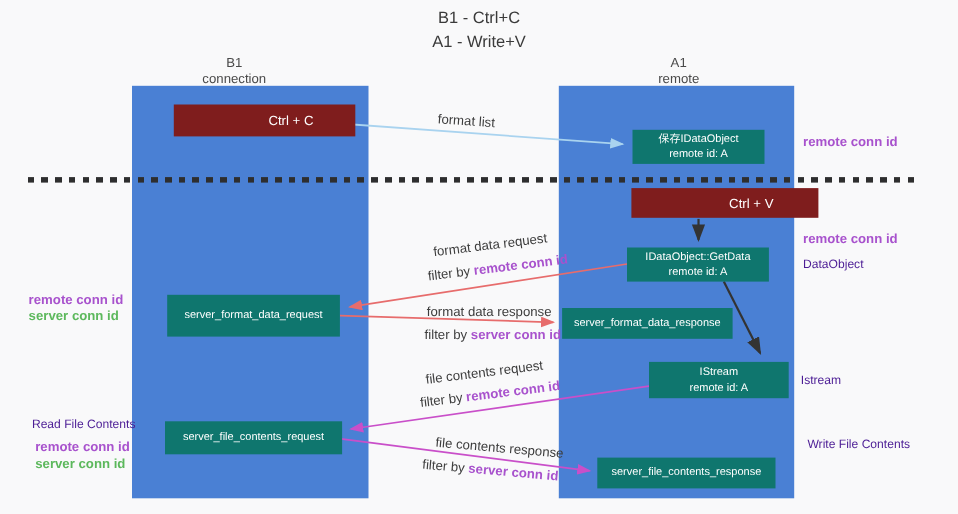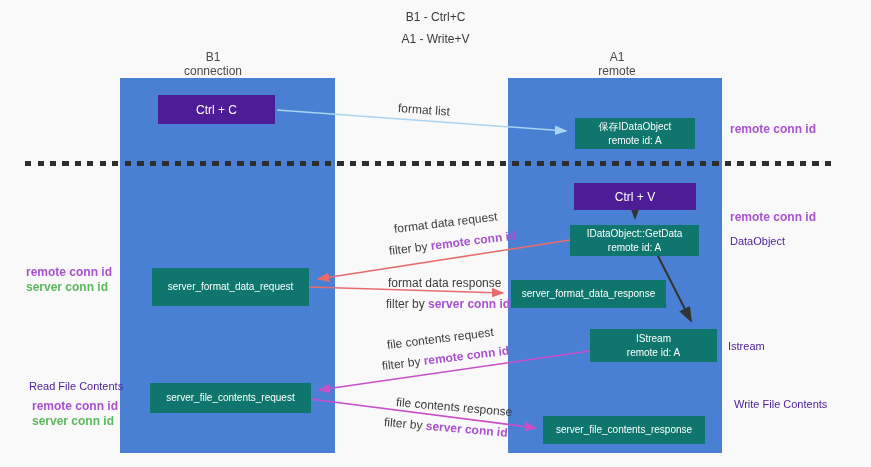--- a/index.html
+++ b/index.html
@@ -1,22 +1,22 @@
 <!DOCTYPE html>
 <html><head>
 <meta charset="utf-8">
 <style>
   html,body{margin:0;padding:0;background:#f9f9fa;font-family:"Liberation Sans","DejaVu Sans",sans-serif;}
   #canvas{position:relative;width:871px;height:467px;background:#f9f9fa;overflow:hidden;}
-  .title{position:absolute;top:6px;left:0;width:871px;text-align:center;color:#3a3a3a;font-size:12px;line-height:22px;}
+  .title{position:absolute;top:6px;left:0;width:871px;text-align:center;color:#3a3a3a;font-size:15px;line-height:22px;}
   .lane-header{position:absolute;text-align:center;color:#4a4a4a;font-size:12px;line-height:14px;}
   .lane{position:absolute;top:78px;height:375px;background:#4a80d4;}
   .node{position:absolute;display:flex;flex-direction:column;align-items:center;justify-content:center;
         color:#ffffff;font-size:12px;line-height:14px;text-align:center;}
-  .node.green{background:#4c1d95;}
+  .node.green{background:#7f1d1d;padding-left:48px;}
   .node.orange{background:#0f766e;font-size:10px;}
   .dashed-divider{position:absolute;left:25px;top:161px;width:807px;height:5px;
         background:repeating-linear-gradient(to right,#2e2e2e 0 6px,transparent 6px 12.5px);}
   .side-label{position:absolute;font-size:11px;color:#4c1d95;white-space:nowrap;}
   .side-label.purple{color:#a852cd;font-weight:bold;font-size:12px;}
   .side-label.green{color:#5cb85c;font-weight:bold;font-size:12px;}
   .edge-label{position:absolute;font-size:12px;color:#3d3d3d;white-space:nowrap;transform-origin:left center;}
   .edge-label .key-purple{color:#a852cd;font-weight:bold;}
   .r-7{transform:rotate(-7deg);}
   .r4{transform:rotate(4deg);}
@@ -73,21 +73,21 @@
 
   <div class="node green" style="left:158px;top:95px;width:117px;height:29px;">
     <span>Ctrl + C</span>
   </div>
 
   <div class="node orange" style="left:575px;top:118px;width:120px;height:31px;">
     <span>保存IDataObject</span>
     <span>remote id: A</span>
   </div>
 
-  <div class="node green" style="left:574px;top:183px;width:122px;height:27px;">
+  <div class="node green" style="left:574px;top:171px;width:122px;height:27px;">
     <span>Ctrl + V</span>
   </div>
 
   <div class="node orange" style="left:570px;top:225px;width:129px;height:31px;">
     <span>IDataObject::GetData</span>
     <span>remote id: A</span>
   </div>
 
   <div class="node orange" style="left:152px;top:268px;width:157px;height:38px;">
     <span>server_format_data_request</span>

